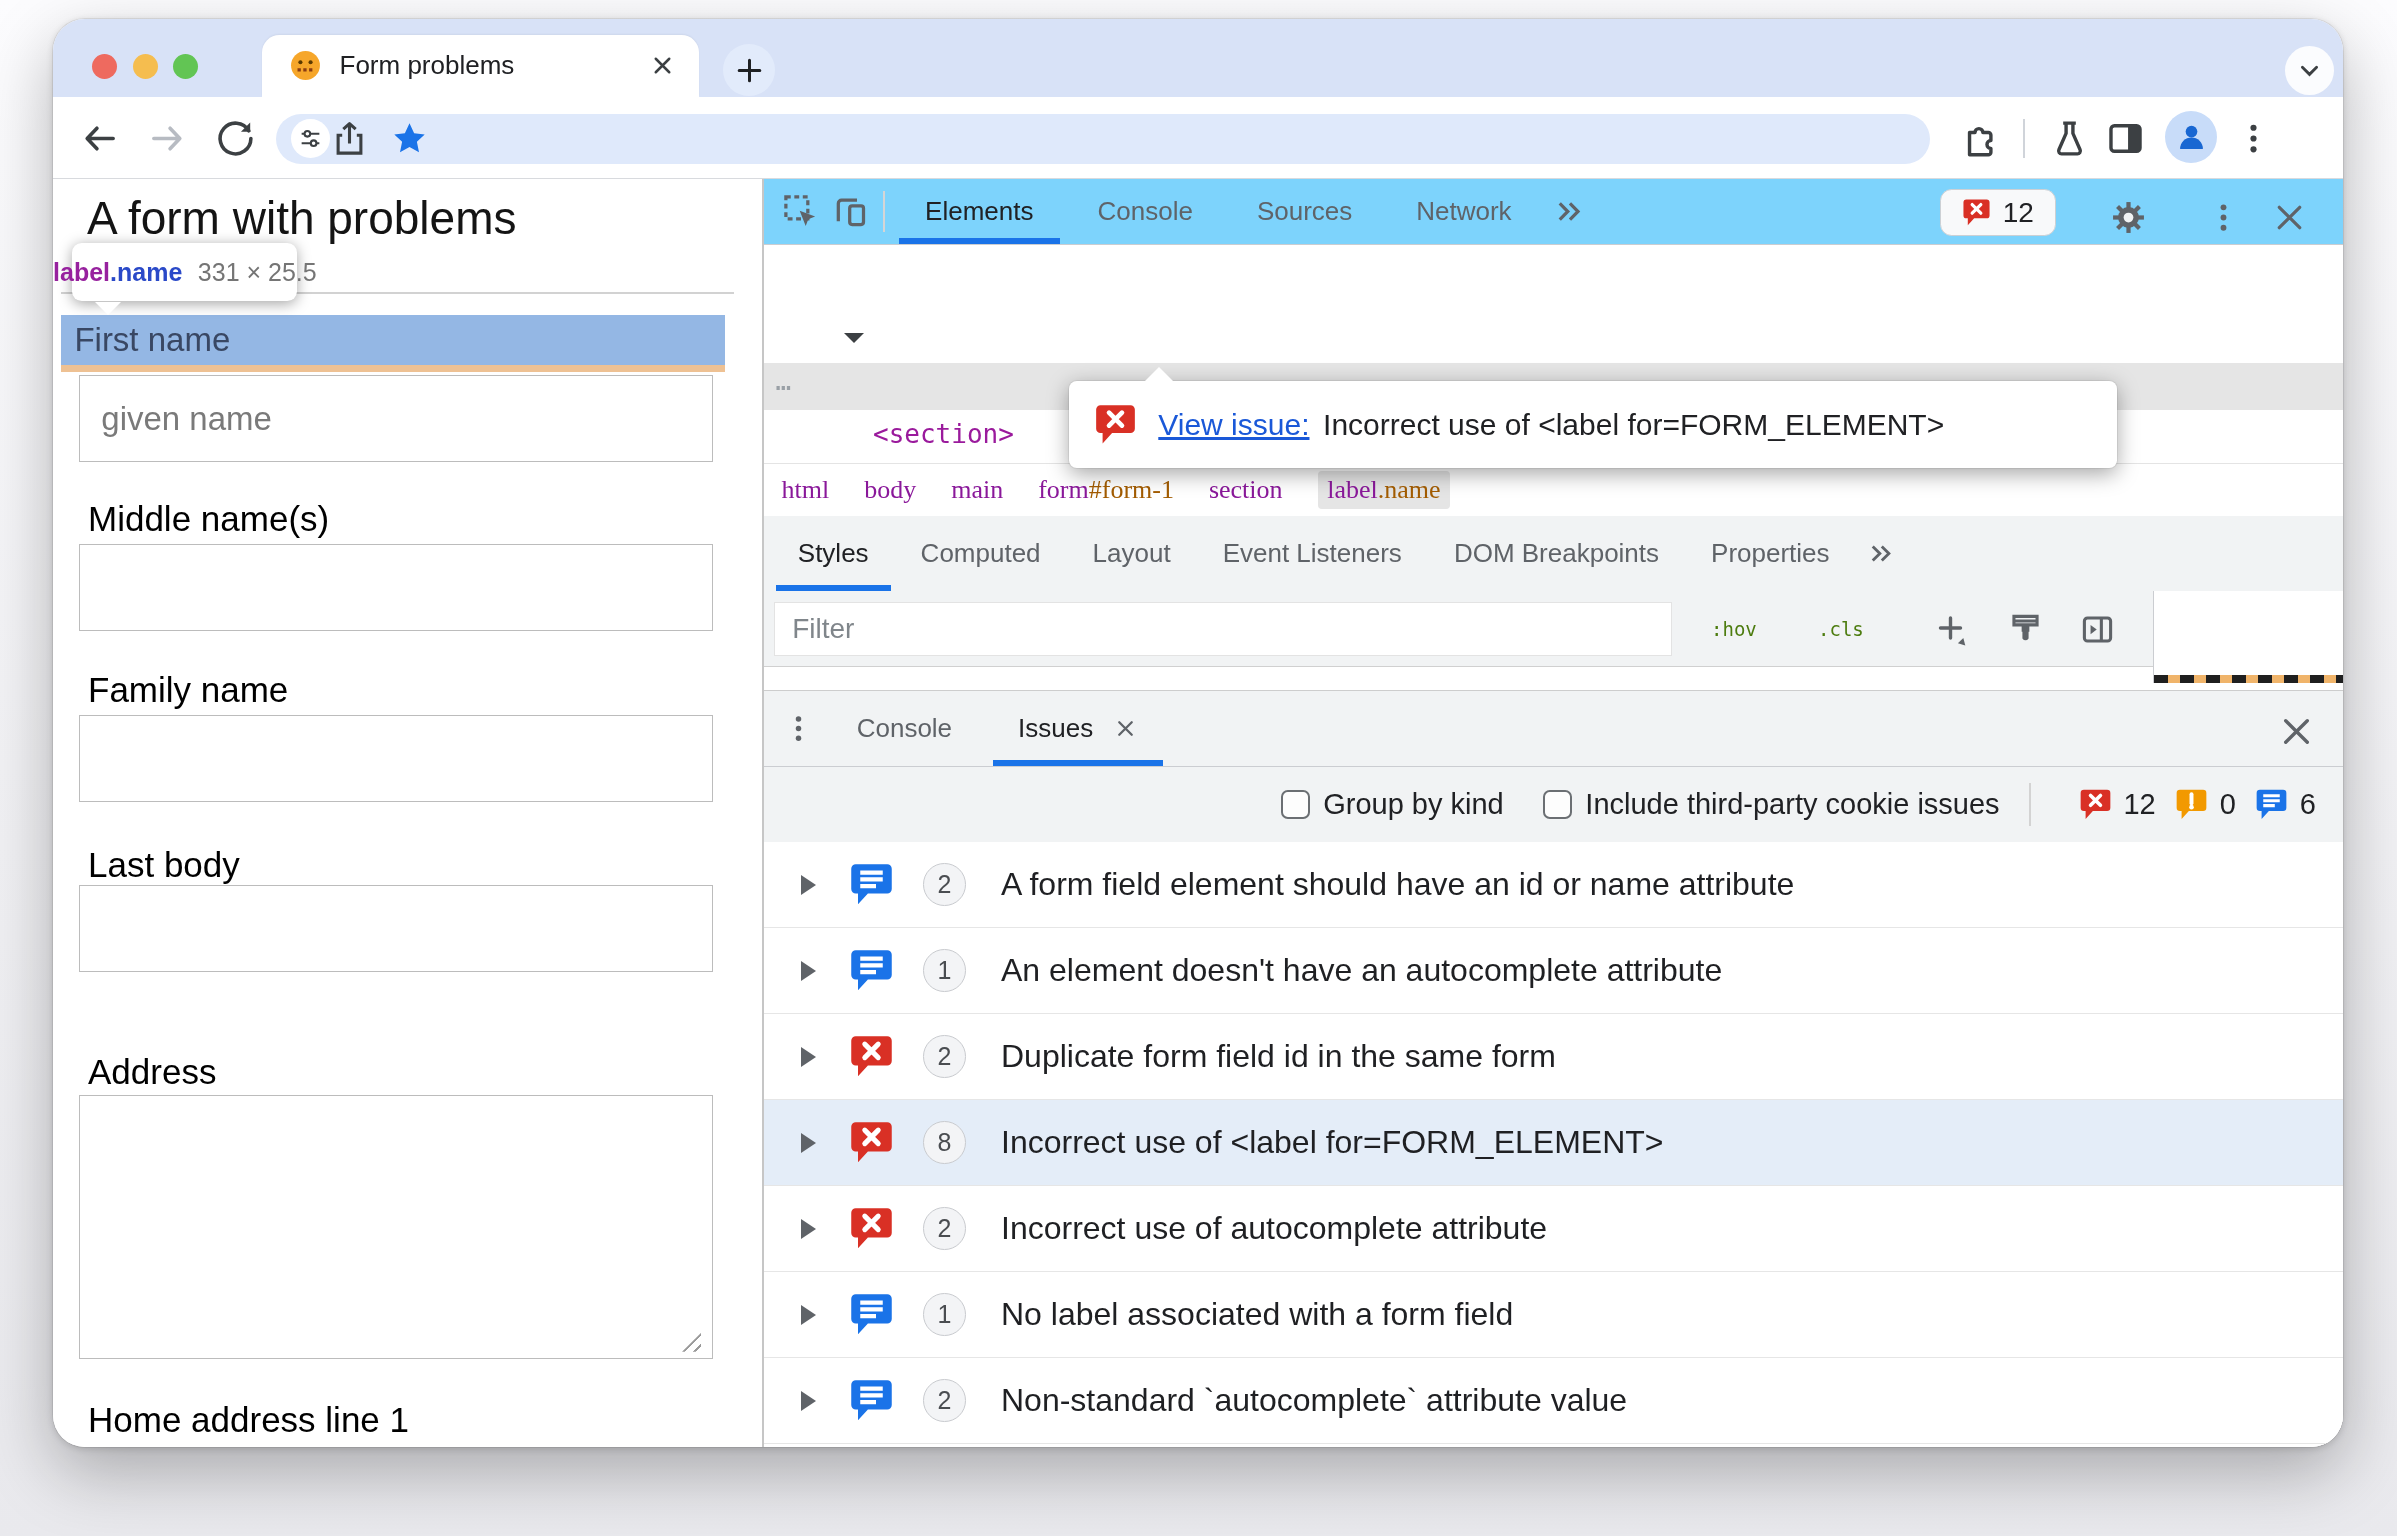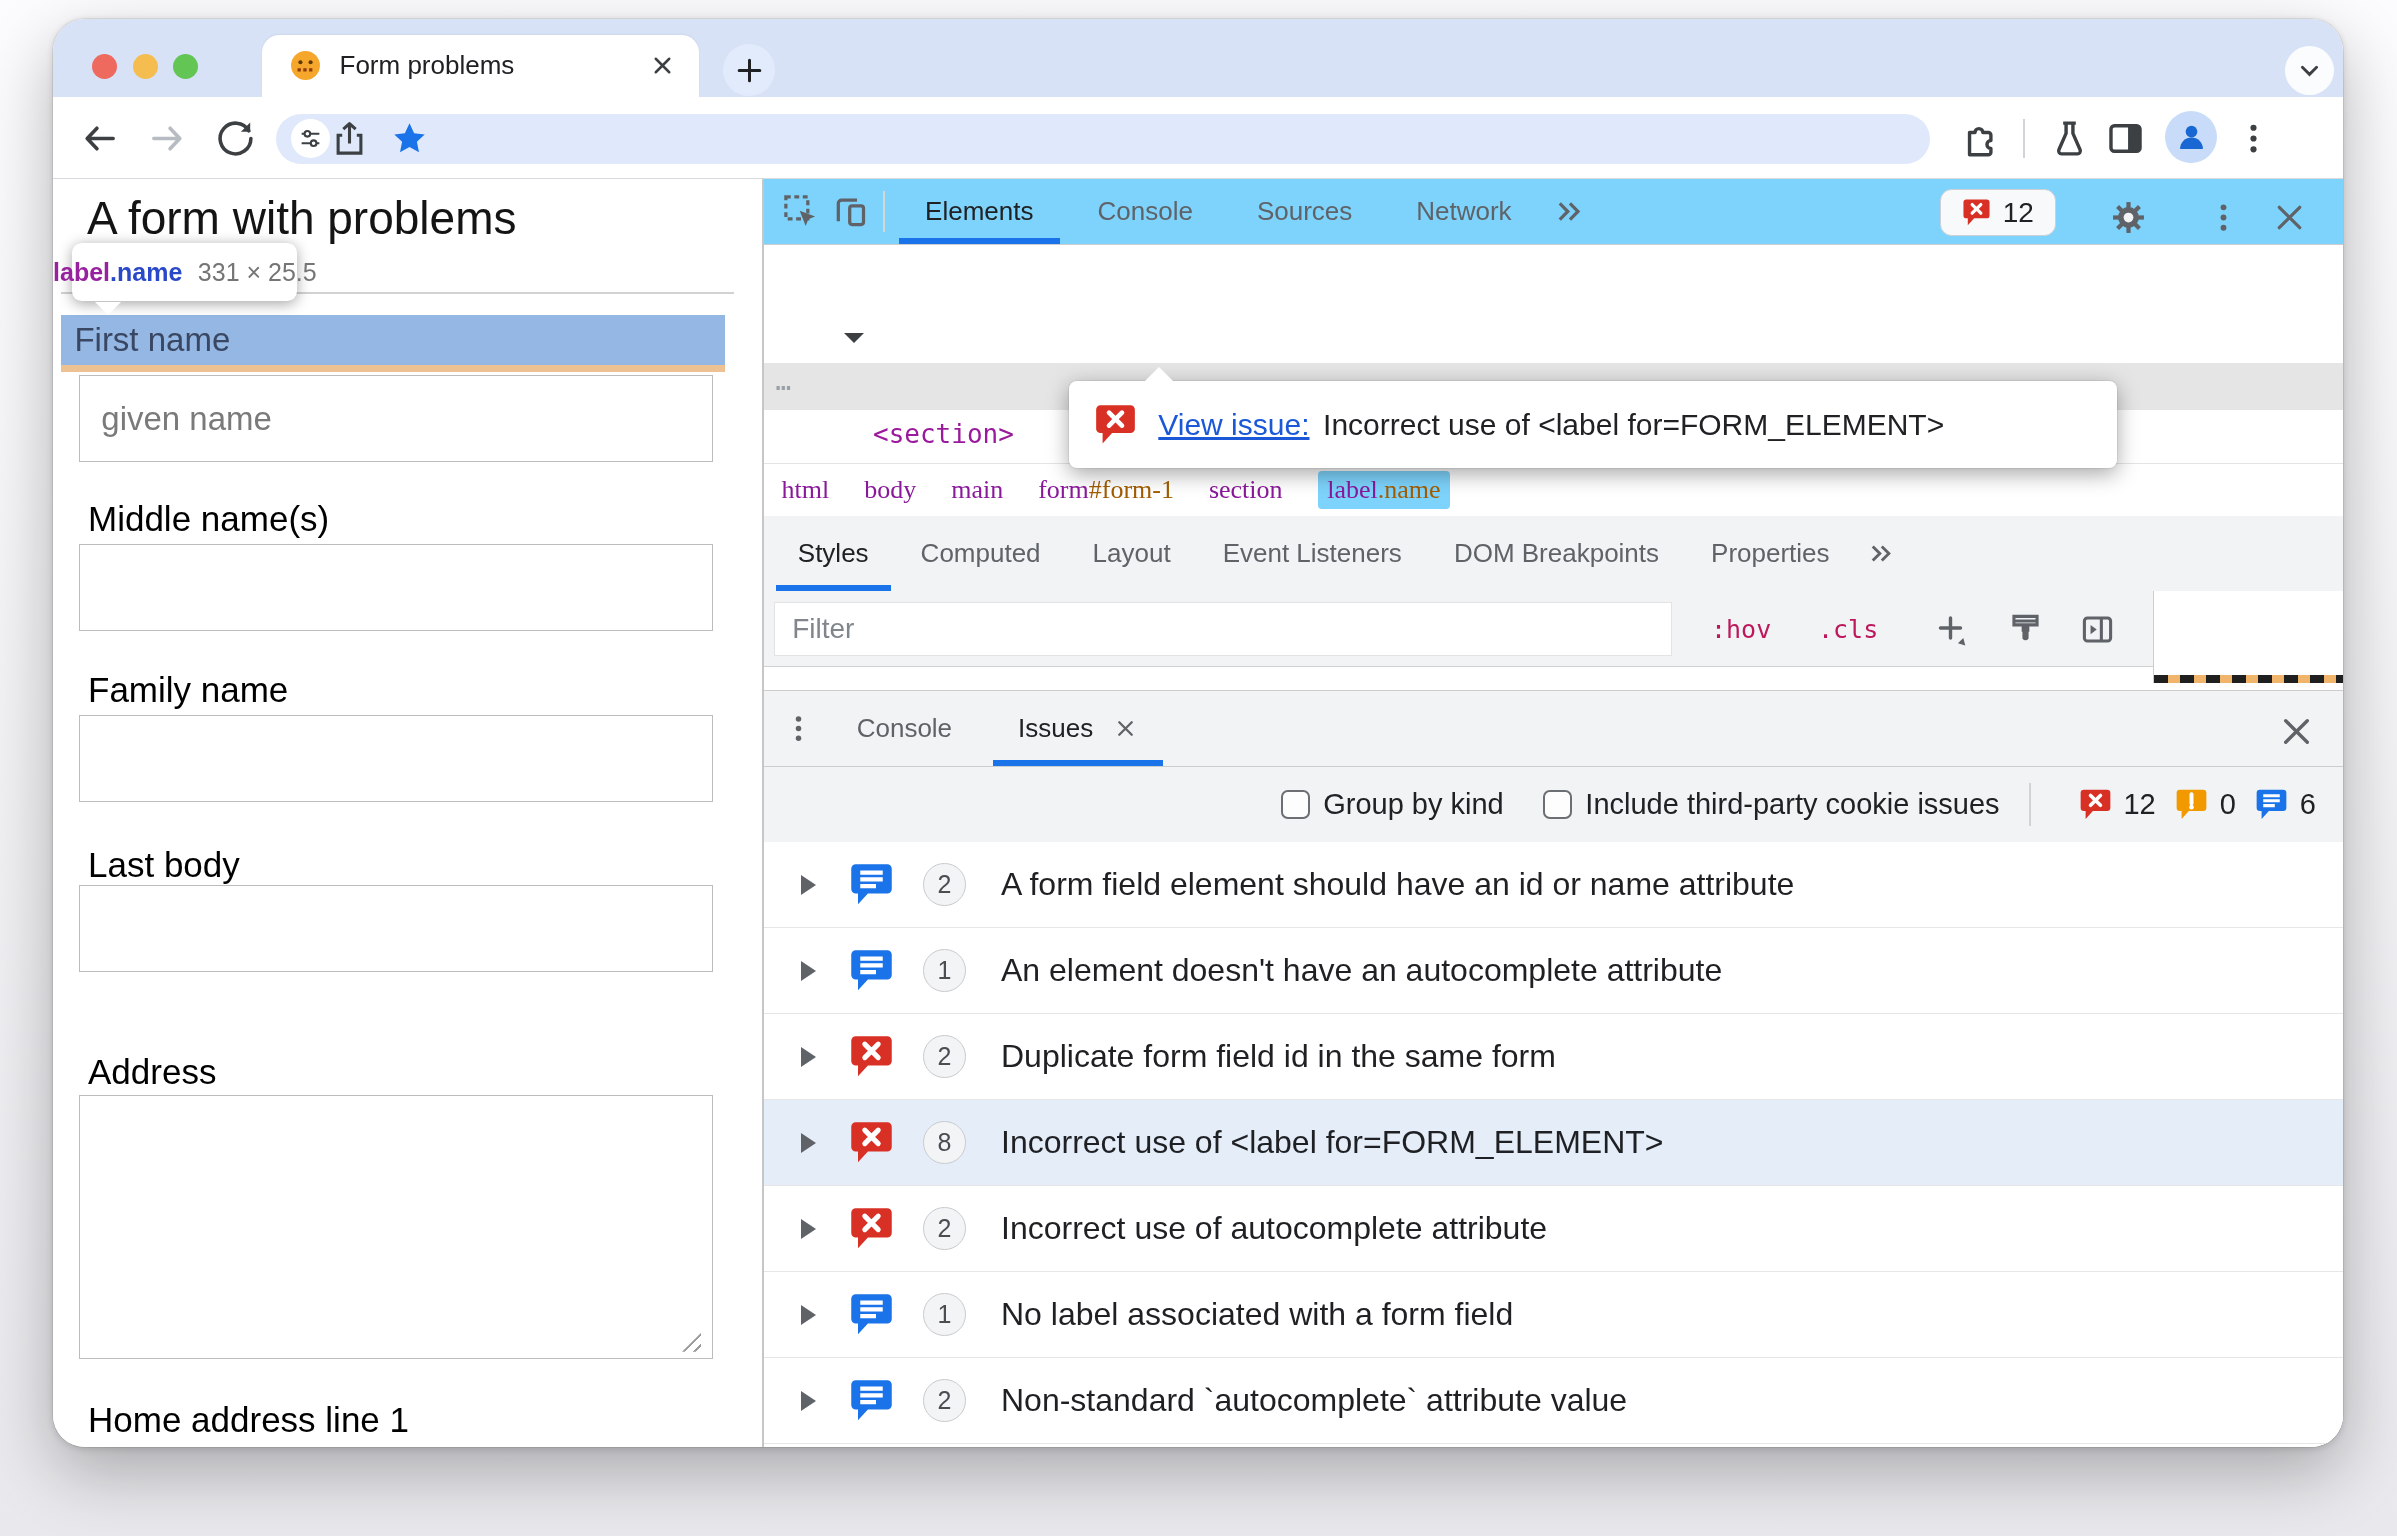--- a/index.html
+++ b/index.html
@@ -97,38 +97,38 @@
   .vissue::before { content:""; position:absolute; left:76px; top:-14.6px; border:14.6px solid transparent;
             border-bottom-color:#fff; border-top:0; }
   .vissue a { color:#1a58d8; margin-left:21.3px; text-decoration:underline; }
   .vissue .vtext { color:#202124; margin-left:13.6px; }
 
   
   .crumbs { position:absolute; left:0; top:284px; width:100%; height:52px; background:#fff;
             border-top:1.9px solid #e4e4e4; display:flex; align-items:center; gap:35px; padding-left:17.5px;
             font-size:26px; white-space:nowrap; }
   .crumb { color:#8a189a;font-family:Liberation Serif, serif; } .crumb .sub { color:#a35c00; }
-  .crumb.current { background:#7dd3fc; border-radius:3.9px; padding:3.9px 9.7px; }
+  .crumb.current { background:#e5e5e5; border-radius:3.9px; padding:3.9px 9.7px; }
 
   
   .side-tabs { position:absolute; left:0; top:337px; width:100%; height:76px; background:#f1f3f4;
                border-bottom:1.9px solid #cbcdd1; display:flex; align-items:center; padding-left:7.8px; }
   .side-tab { position:relative; height:74px; display:flex; align-items:center; padding:0 26px;
               font-size:26px; color:#5f6368; white-space:nowrap; }
   .side-tab.active { color:#202124; }
   .side-tab.active::after { content:""; position:absolute; left:3.9px; right:3.9px; bottom:0; height:5.8px; background:#1a73e8; }
 
   
   .filterbar { position:absolute; left:0; top:412px; width:1389px; height:76px; background:#f1f3f4;
                border-bottom:1.9px solid #d0d0d0; }
   .filterinput { position:absolute; left:9.7px; top:10.7px; width:898px; height:54px; border:1px solid #e3e3e3;
                  background:#fff; font-size:28px; padding-left:17.5px; color:#202124; font-family:"Liberation Sans",sans-serif; }
   .filterinput::placeholder { color:#80868b; }
   .pseudo { position:absolute; top:0; height:76px; display:flex; align-items:center;
-            font-family:"DejaVu Sans Mono",monospace; font-size:25px; color:#be185d; }
+            font-family:"DejaVu Sans Mono",monospace; font-size:19px; color:#4d7c0f; }
   .styles-stub { position:absolute; left:1389px; top:412px; width:192px; height:92px; background:#fff;
                  border-left:1.9px solid #cbcdd1; }
   .styles-stub::after { content:""; position:absolute; left:0; right:0; bottom:0; height:8.7px;
                  background:repeating-linear-gradient(90deg,#1f1f1f 0 13.6px,#f0b46a 13.6px 26px); }
 
   
   .drawer { position:absolute; left:0; top:511px; width:100%; height:757px; background:#fff; border-top:1.9px solid #cdcdcd; }
   .drawer-bar { position:absolute; left:0; top:0; width:100%; height:76px; background:#f1f3f4;
                 border-bottom:1.9px solid #cbcdd1; display:flex; align-items:center; }
   .drw-tab { position:relative; height:74px; display:flex; align-items:center; gap:19.4px; padding:0 33px;

